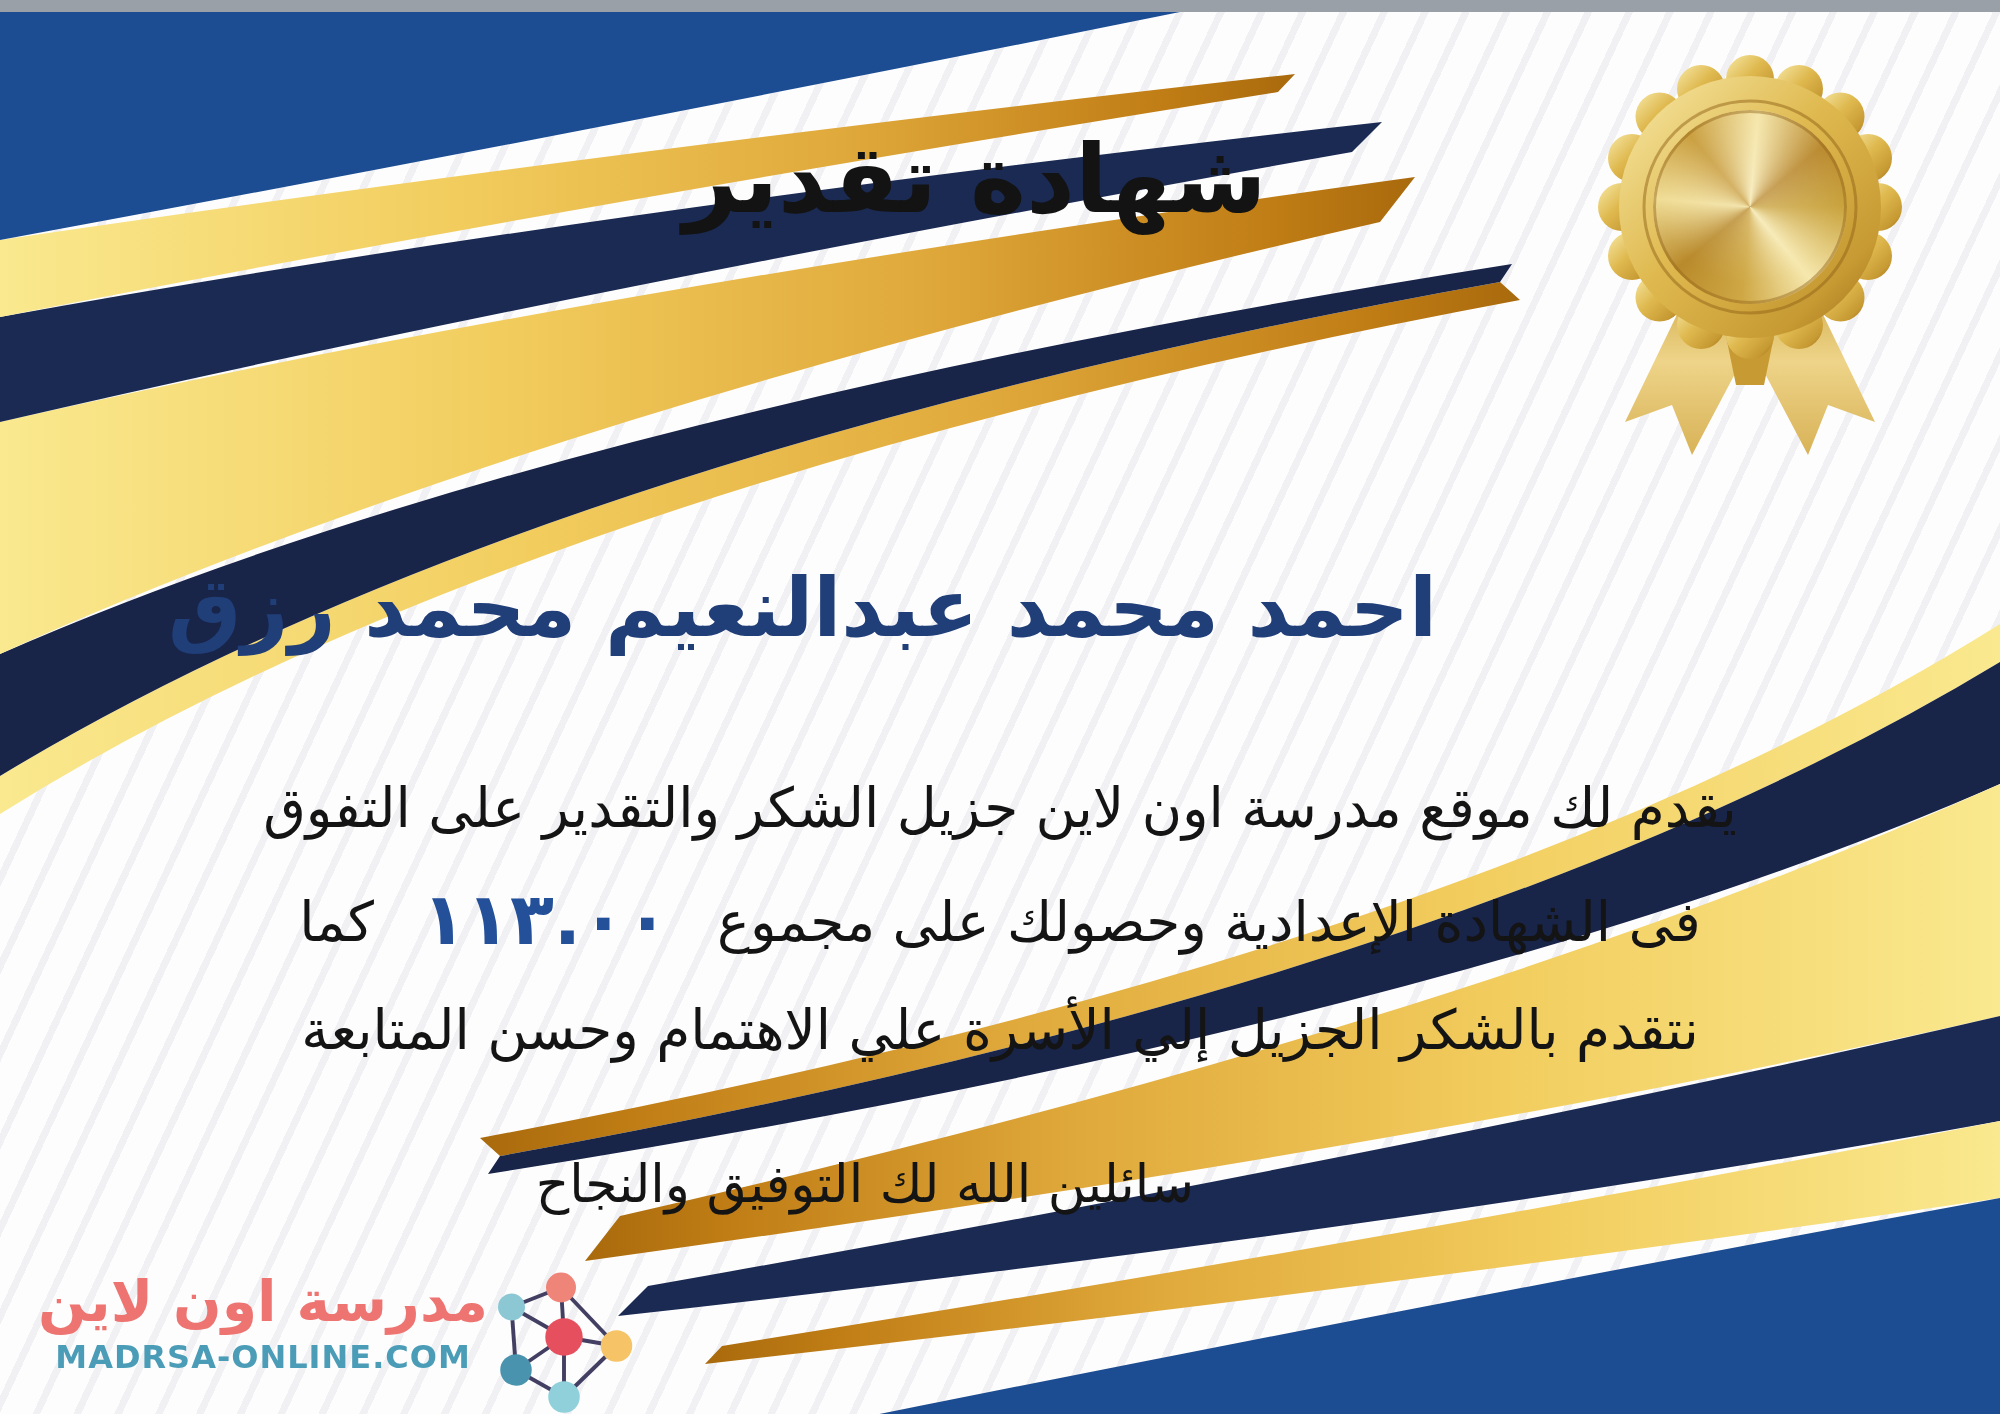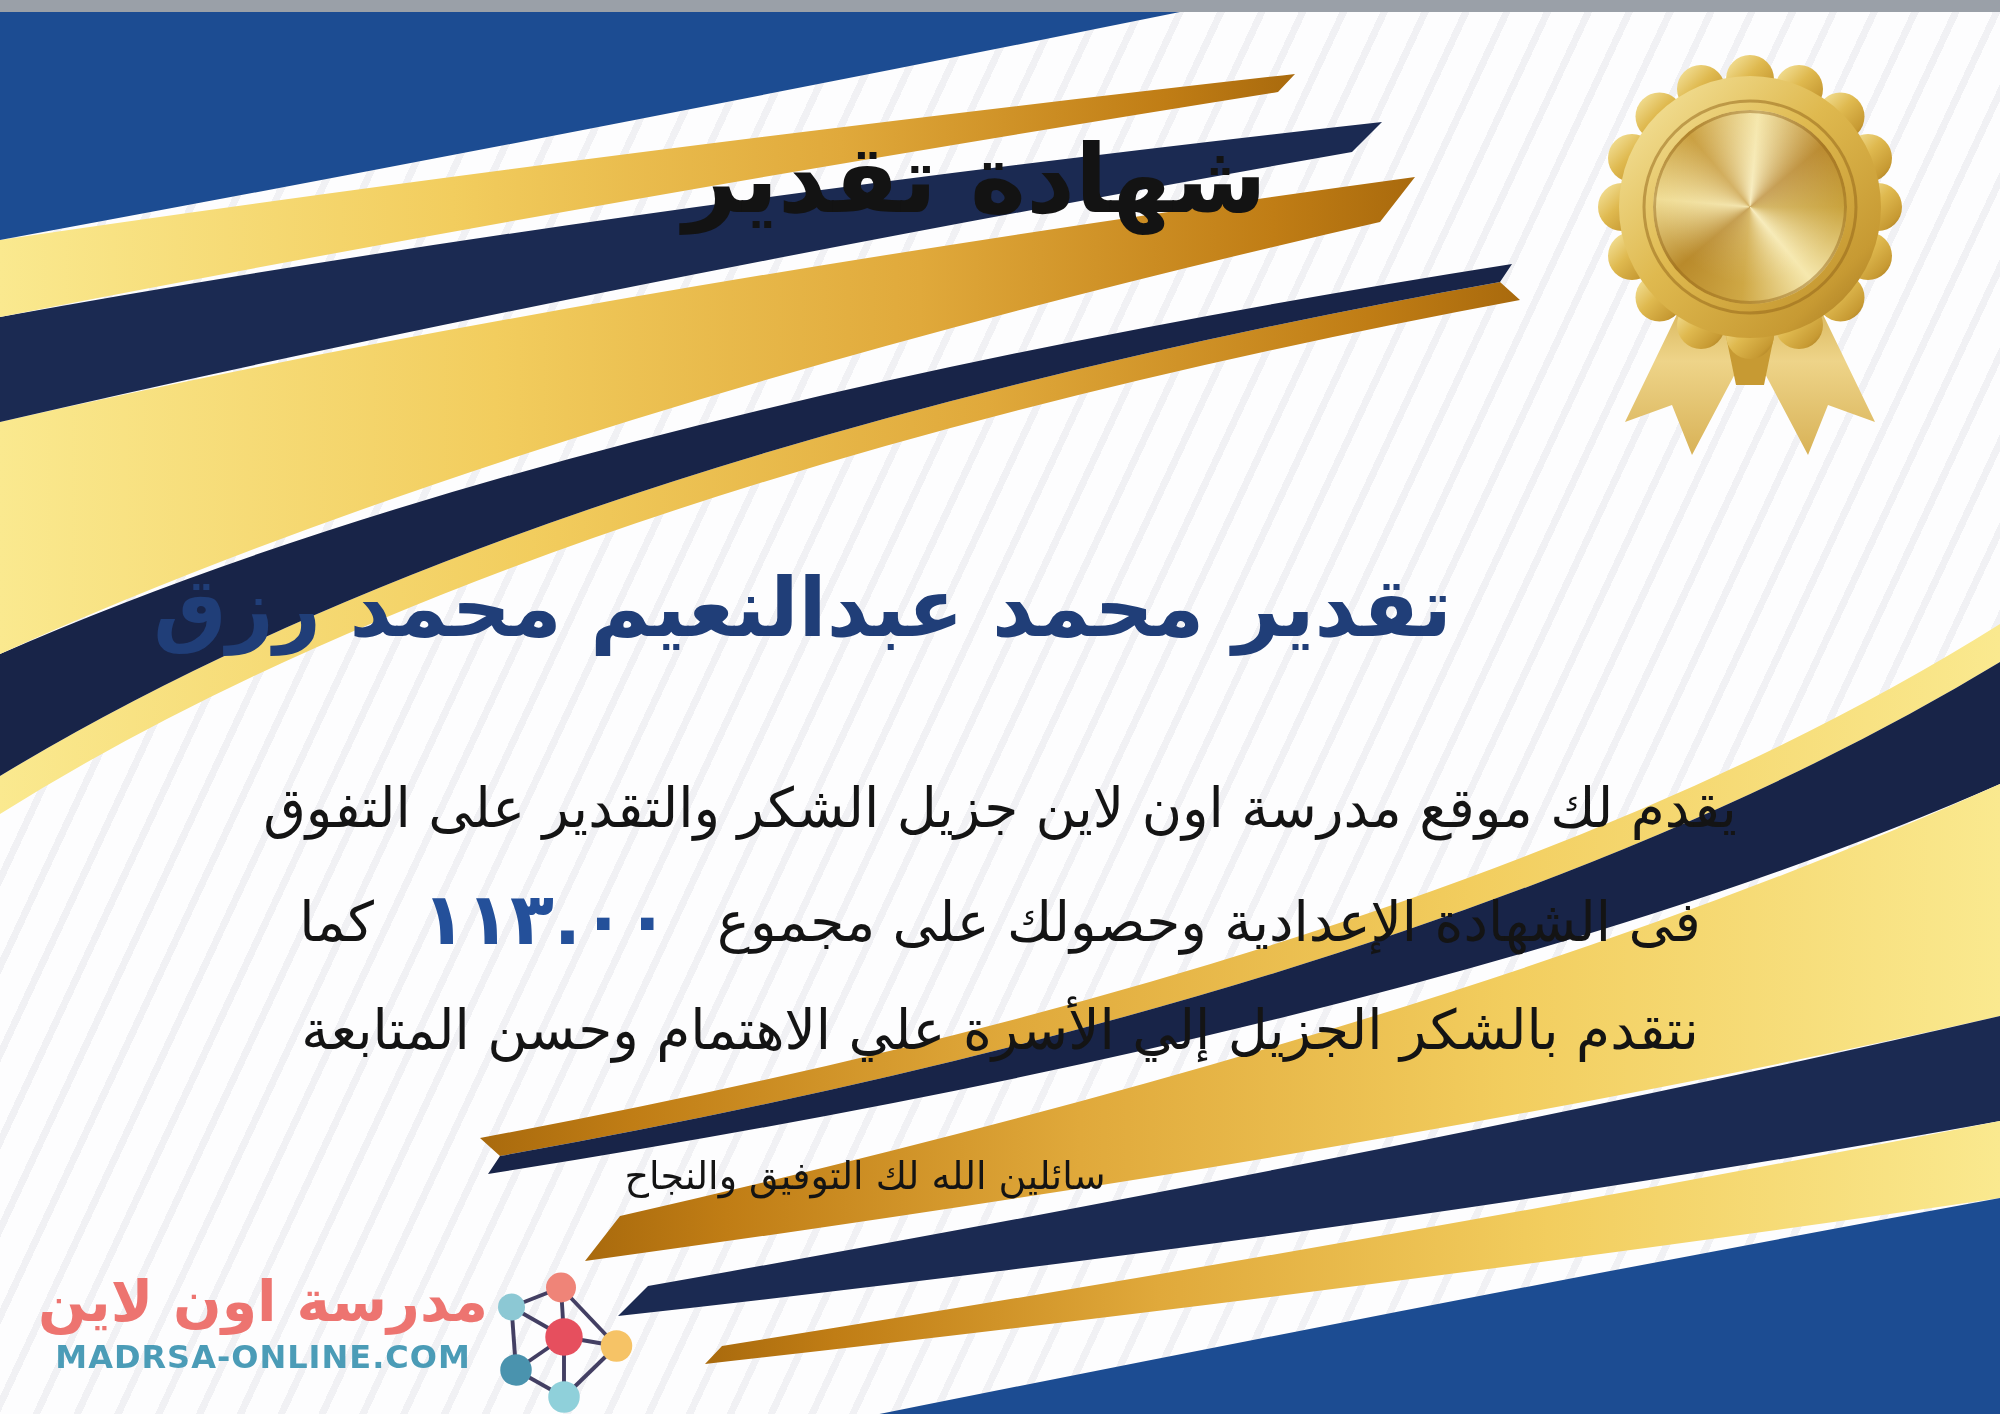--- a/index.html
+++ b/index.html
@@ -50,21 +50,21 @@
     text-align:center; direction:rtl;
     font-size:55px; font-weight:400; color:#141414; line-height:108px;
   }
   .score {
     display:inline-block; margin:0 48px; position:relative; top:3px;
     font-size:72px; font-weight:700; color:#24509a;text-align:center;
   }
   .closing-line {
     position:absolute; z-index:3; left:0; top:1142px; width:1730px;
     text-align:center; direction:rtl;
-    font-size:38px; font-weight:400; color:#141414;
+    font-size:52px; font-weight:400; color:#141414;
   }
 
   
   .logo {
     position:absolute; z-index:3; left:38px; top:1256px;
     display:flex; align-items:flex-start; gap:0;
   }
   .logo-text { text-align:center; }
   .logo-ar {
     direction:rtl; font-size:57px; font-weight:700; color:#ed7470;
@@ -144,21 +144,21 @@
       <circle cx="90.5" cy="-90.5" r="24"></circle>
         <circle cx="118" cy="-49" r="24"></circle>
       <circle cx="0" cy="0" r="131"></circle>
     </g>
     <circle cx="0" cy="0" r="106" fill="none" stroke="rgba(146,100,24,0.5)" stroke-width="3"></circle>
   </svg>
   <div class="medal-face"></div>
 
   <div class="title" dir="rtl">شهادة تقدير</div>
 
-  <div class="student-name" dir="rtl">تقدير محمد عبدالنعيم محمد رزق</div>
+  <div class="student-name" dir="rtl">احمد محمد عبدالنعيم محمد رزق</div>
 
   <div class="body-text" dir="rtl">
     <div>يقدم لك موقع مدرسة اون لاين جزيل الشكر  والتقدير على التفوق</div>
     <div><span>فى الشهادة الإعدادية وحصولك على مجموع</span><span class="score">١١٣.٠٠</span><span>كما</span></div>
     <div>نتقدم  بالشكر الجزيل إلي الأسرة علي الاهتمام وحسن المتابعة</div>
   </div>
 
   <div class="closing-line" dir="rtl">سائلين الله لك التوفيق  والنجاح</div>
 
   <div class="logo">

